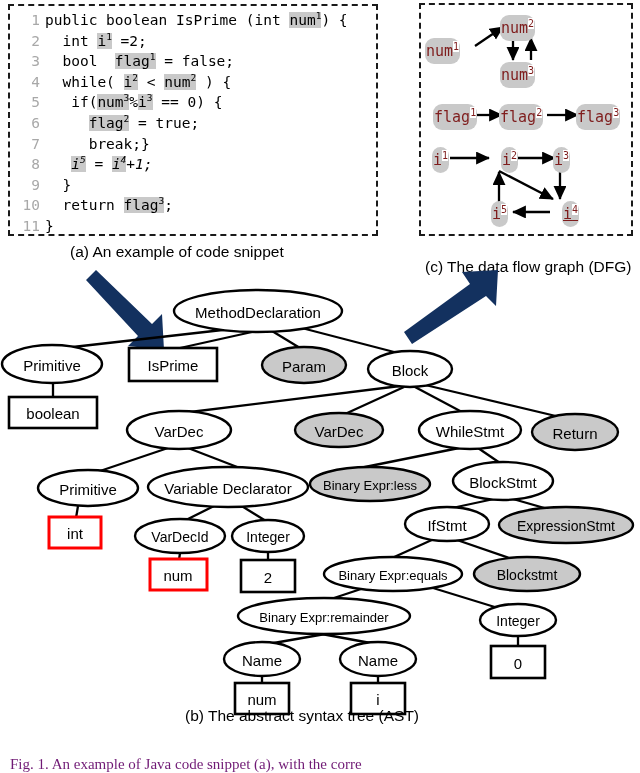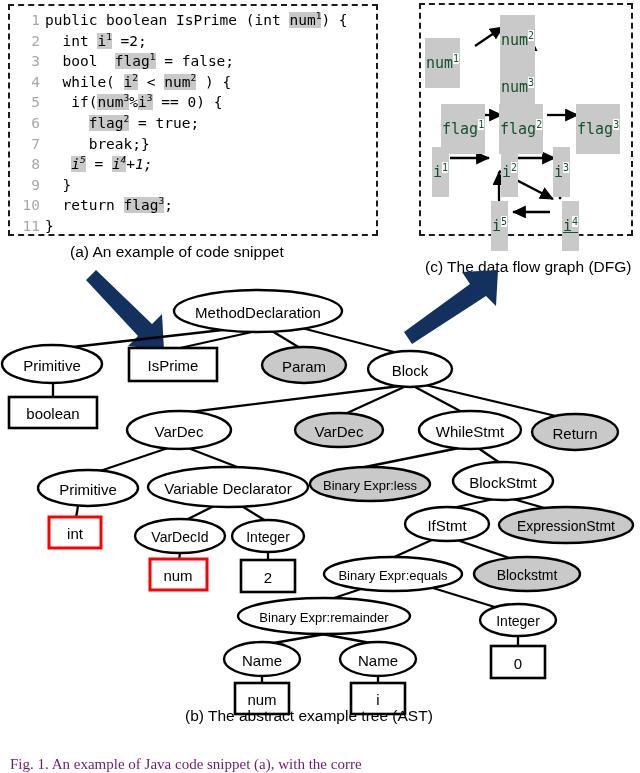--- a/index.html
+++ b/index.html
@@ -57,23 +57,24 @@
     width: 214px; height: 233px;
     border: 2px dashed #1a1a1a;
     box-sizing: border-box;
     background: #fff;
   }
   .dfg-node {
     position: absolute;
     background: #c9c9c9;
     font-family: "DejaVu Sans Mono", "Liberation Mono", monospace;
     font-size: 15px;
-    color: #14532d;
-    padding: 16px 1px;
+    color: #7f1d1d;
+    padding: 4px 1px;
     white-space: nowrap;
+    border-radius: 9px;
   }
   .dfg-node .sup {
     background: #ffffff;
     font-size: 10px;
   }
 
   
   .caption {
     position: absolute;
     font-family: "Liberation Sans", sans-serif;
@@ -149,21 +150,21 @@
 
       <line x1="129" y1="207" x2="92" y2="207" class="edge" stroke-width="3" marker-end="url(#dfgArrow)"></line>
 
       <line x1="78" y1="198" x2="78" y2="167" class="edge" stroke-width="3" marker-end="url(#dfgArrow)"></line>
     </svg>
 
     <span class="dfg-node" style="left:4px;  top:33px;"><span>num</span><span class="sup">1</span></span>
     <span class="dfg-node" style="left:79px; top:10px;"><span>num</span><span class="sup">2</span></span>
     <span class="dfg-node" style="left:79px; top:57px;"><span>num</span><span class="sup">3</span></span>
 
-    <span class="dfg-node" style="left:20px;   top:99px;"><span>flag</span><span class="sup">1</span></span>
+    <span class="dfg-node" style="left:12px;   top:99px;"><span>flag</span><span class="sup">1</span></span>
     <span class="dfg-node" style="left:78px;  top:99px;"><span>flag</span><span class="sup">2</span></span>
     <span class="dfg-node" style="left:155px; top:99px;"><span>flag</span><span class="sup">3</span></span>
 
     <span class="dfg-node" style="left:11px;  top:142px;"><span>i</span><span class="sup">1</span></span>
     <span class="dfg-node" style="left:80px;  top:142px;"><span>i</span><span class="sup">2</span></span>
     <span class="dfg-node" style="left:132px; top:142px;"><span>i</span><span class="sup">3</span></span>
     <span class="dfg-node" style="left:141px; top:196px;text-decoration:underline;"><span>i</span><span class="sup">4</span></span>
     <span class="dfg-node" style="left:70px;  top:196px;"><span>i</span><span class="sup">5</span></span>
   </div>
   <div class="caption" id="caption-c">(c) The data flow graph (DFG)</div>
@@ -368,17 +369,17 @@
       <rect class="rect-open" x="235" y="415" width="54" height="31"></rect>
       <text class="ast-text" x="262" y="431" font-size="15">num</text>
     </g>
 
     <g>
       <rect class="rect-open" x="351" y="415" width="54" height="31"></rect>
       <text class="ast-text" x="378" y="431" font-size="15">i</text>
     </g>
   </svg>
 
-  <div class="caption" id="caption-b">(b) The abstract example tree (AST)</div>
+  <div class="caption" id="caption-b">(b) The abstract syntax tree (AST)</div>
 
   <div id="fig-caption">Fig. 1.  An example of Java code snippet (a), with the corre</div>
 
 </div>
 
 </body></html>

